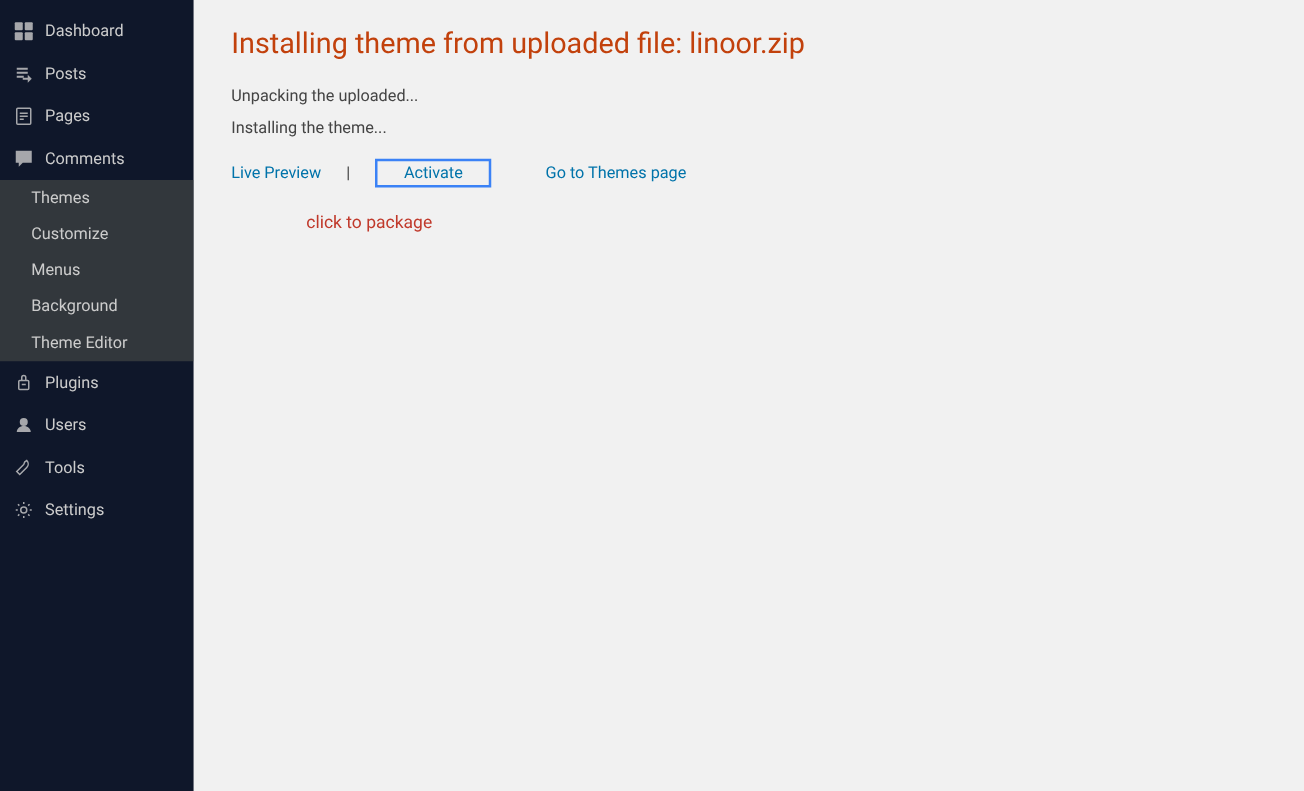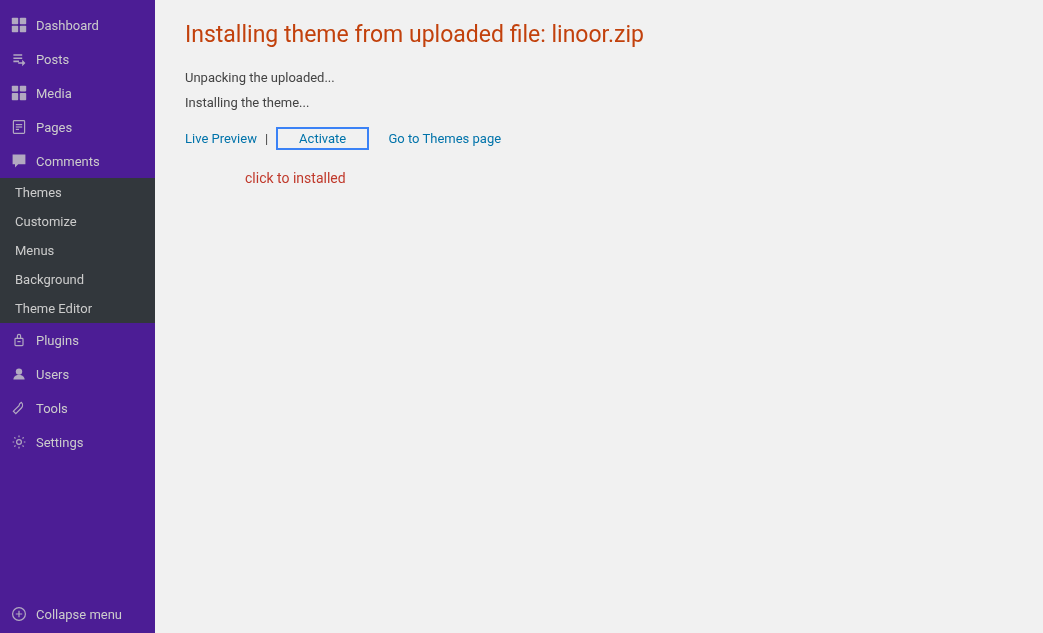--- a/index.html
+++ b/index.html
@@ -1,21 +1,21 @@
 <!DOCTYPE html>
 <html><head>
   <meta charset="utf-8">
   <style>
     * { margin: 0; padding: 0; box-sizing: border-box; }
     body { font-family: -apple-system, BlinkMacSystemFont, "Segoe UI", Roboto, sans-serif; display: flex; height: 633px; width: 1043px; overflow: hidden; background: #f1f1f1; }
 
     
     #sidebar {
       width: 155px;
-      background: #4c1d95;
+      background: #0f172a;
       color: #ccc;
       display: flex;
       flex-direction: column;
       flex-shrink: 0;
       height: 633px;
       overflow-y: auto;
     }
 
     .sidebar-section-top {
       padding-top: 8px;
@@ -45,21 +45,21 @@
       font-size: 16px;
       flex-shrink: 0;
       opacity: 0.8;
     }
 
     .sidebar-sub {
       background: #32373c;
     }
     .sidebar-sub-item {
       display: block;
-      padding: 7px 10px 7px 15px;
+      padding: 7px 10px 7px 25px;
       font-size: 13px;
       color: #ccc;
       cursor: pointer;
       text-decoration: none;
     }
 
     .collapse-item {
       display: flex;
       align-items: center;
       padding: 10px 10px;
@@ -92,21 +92,21 @@
     .install-messages p {
       font-size: 13px;
       color: #444;
       margin-bottom: 6px;
       line-height: 1.5;
     }
 
     .action-links {
       display: flex;
       align-items: center;
-      gap: 4px;
+      gap: 16px;
       margin-top: 14px;
       font-size: 13px;
     }
     .action-links a {
       color: #0073aa;
       text-decoration: none;
       font-size: 13px;
     }
     .action-links .separator {
       color: #444;
@@ -148,31 +148,20 @@
     <div class="sidebar-item">
       <span class="sidebar-icon">
         <svg width="16" height="16" viewBox="0 0 20 20" fill="#ccc">
             <path d="M3 4h11v2H3zm0 4h11v2H3zm0 4h7v2H3z"></path>
             <path d="M14 11l4 4-4 4v-3H9v-2h5z"></path>
           </svg>
       </span>
       <span>Posts</span>
     </div>
 
-    <div class="sidebar-item">
-      <span class="sidebar-icon">
-        <svg width="16" height="16" viewBox="0 0 20 20" fill="#ccc">
-            <rect x="1" y="1" width="8" height="7" rx="1"></rect>
-            <rect x="11" y="1" width="8" height="7" rx="1"></rect>
-            <rect x="1" y="10" width="8" height="9" rx="1"></rect>
-            <rect x="11" y="10" width="8" height="9" rx="1"></rect>
-          </svg>
-      </span>
-      <span>Media</span>
-    </div>
 
     <div class="sidebar-item">
       <span class="sidebar-icon">
         <svg width="16" height="16" viewBox="0 0 20 20" fill="none" stroke="#ccc" stroke-width="1.5">
             <rect x="3" y="2" width="14" height="16" rx="1"></rect>
             <line x1="6" y1="7" x2="14" y2="7"></line>
             <line x1="6" y1="10" x2="14" y2="10"></line>
             <line x1="6" y1="13" x2="10" y2="13"></line>
           </svg>
       </span>
@@ -232,43 +221,34 @@
         <svg width="16" height="16" viewBox="0 0 20 20" fill="none" stroke="#ccc" stroke-width="1.5">
             <circle cx="10" cy="10" r="3"></circle>
             <path d="M10 2v2M10 16v2M2 10h2M16 10h2M4.2 4.2l1.4 1.4M14.4 14.4l1.4 1.4M4.2 15.8l1.4-1.4M14.4 5.6l1.4-1.4"></path>
           </svg>
       </span>
       <span>Settings</span>
     </div>
 
   </div>
 
-  <div class="collapse-item" style="margin-top: auto; padding-bottom: 10px;">
-    <span class="sidebar-icon">
-      <svg width="16" height="16" viewBox="0 0 20 20" fill="none" stroke="#ccc" stroke-width="1.5">
-          <circle cx="10" cy="10" r="8"></circle>
-          <path d="M10 6v8M6 10h8"></path>
-        </svg>
-    </span>
-    <span>Collapse menu</span>
-  </div>
 </div>
 
 <div id="main">
   <h1>Installing theme from uploaded file: linoor.zip</h1>
 
   <div class="install-messages">
     <p>Unpacking the uploaded...</p>
     <p>Installing the theme...</p>
   </div>
 
   <div class="action-links">
     <a href="#">Live Preview</a>
     <span class="separator">|</span>
     <span class="activate-link">
       <a href="#">Activate</a>
     </span>
     <span class="separator">&nbsp;</span>
     <a href="#">Go to Themes page</a>
   </div>
 
-  <p class="click-hint">click to installed</p>
+  <p class="click-hint">click to package</p>
 </div>
 
 </body></html>

